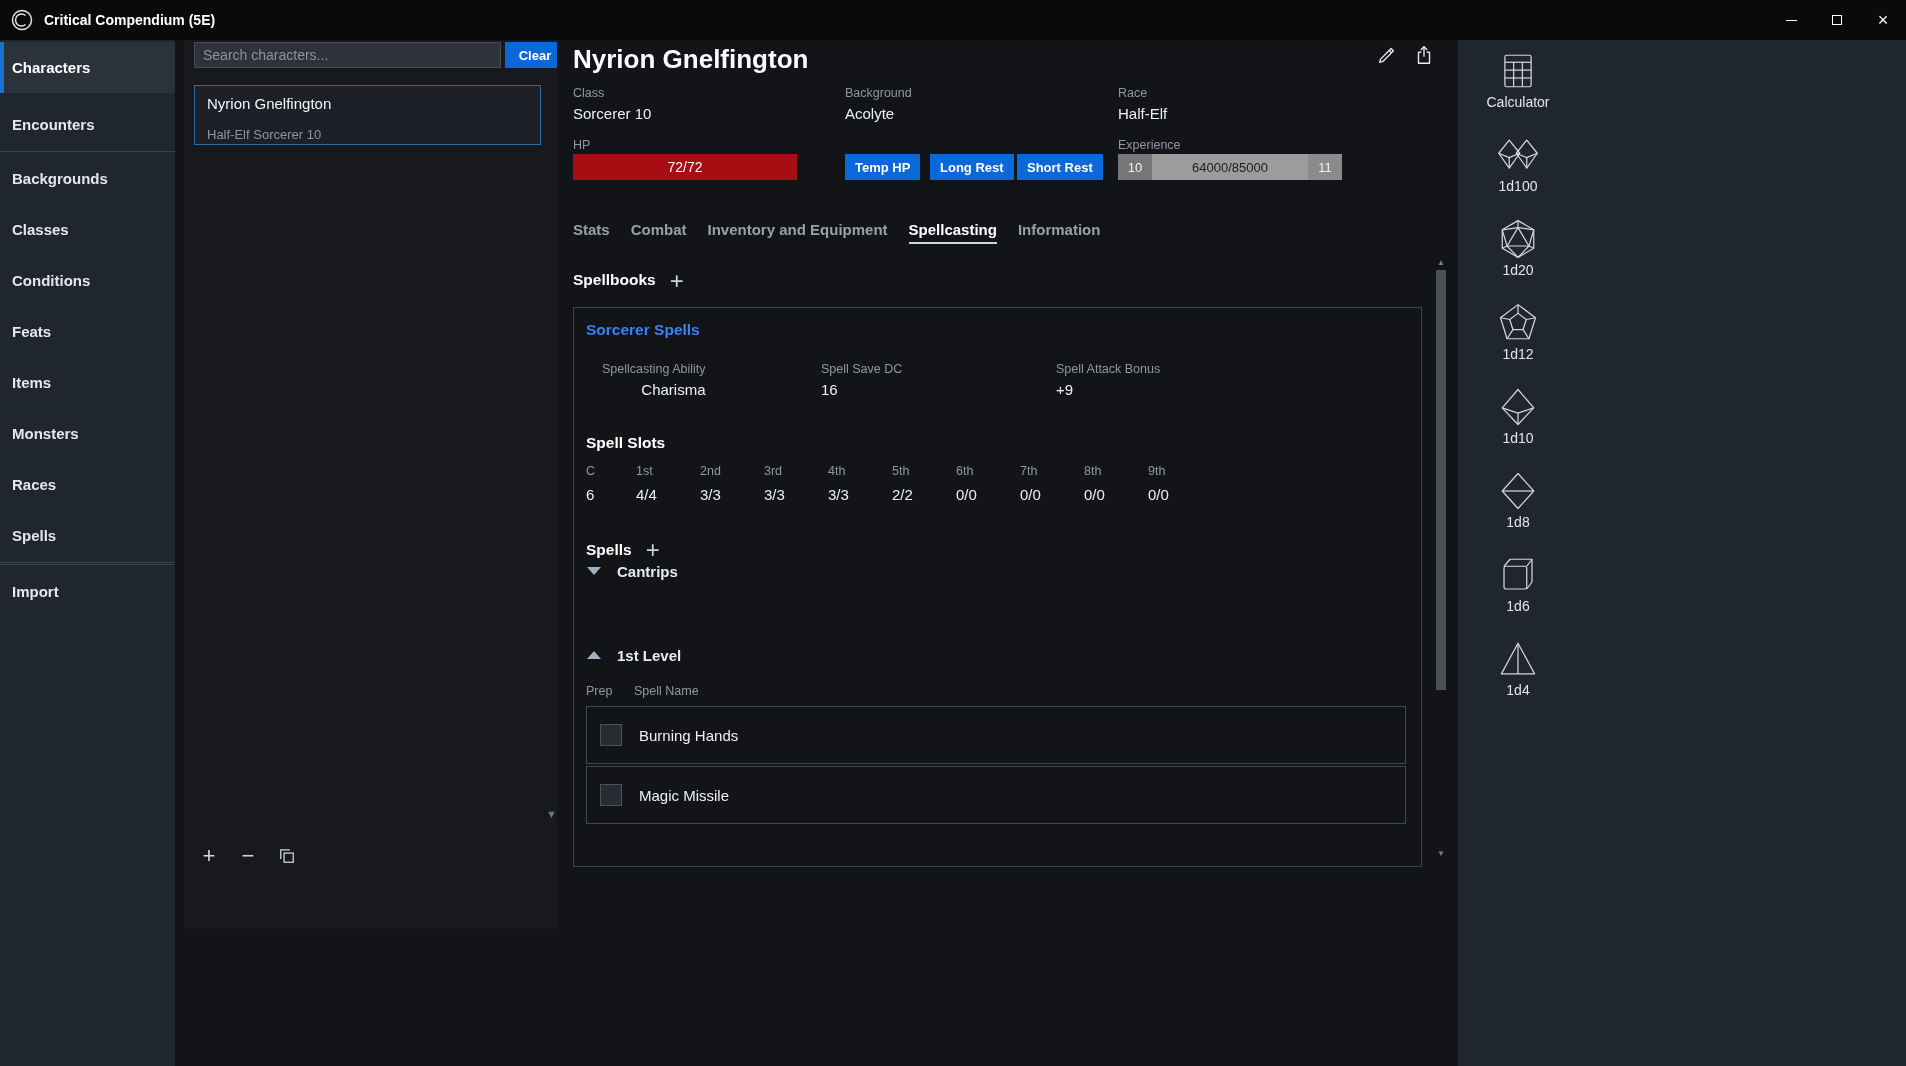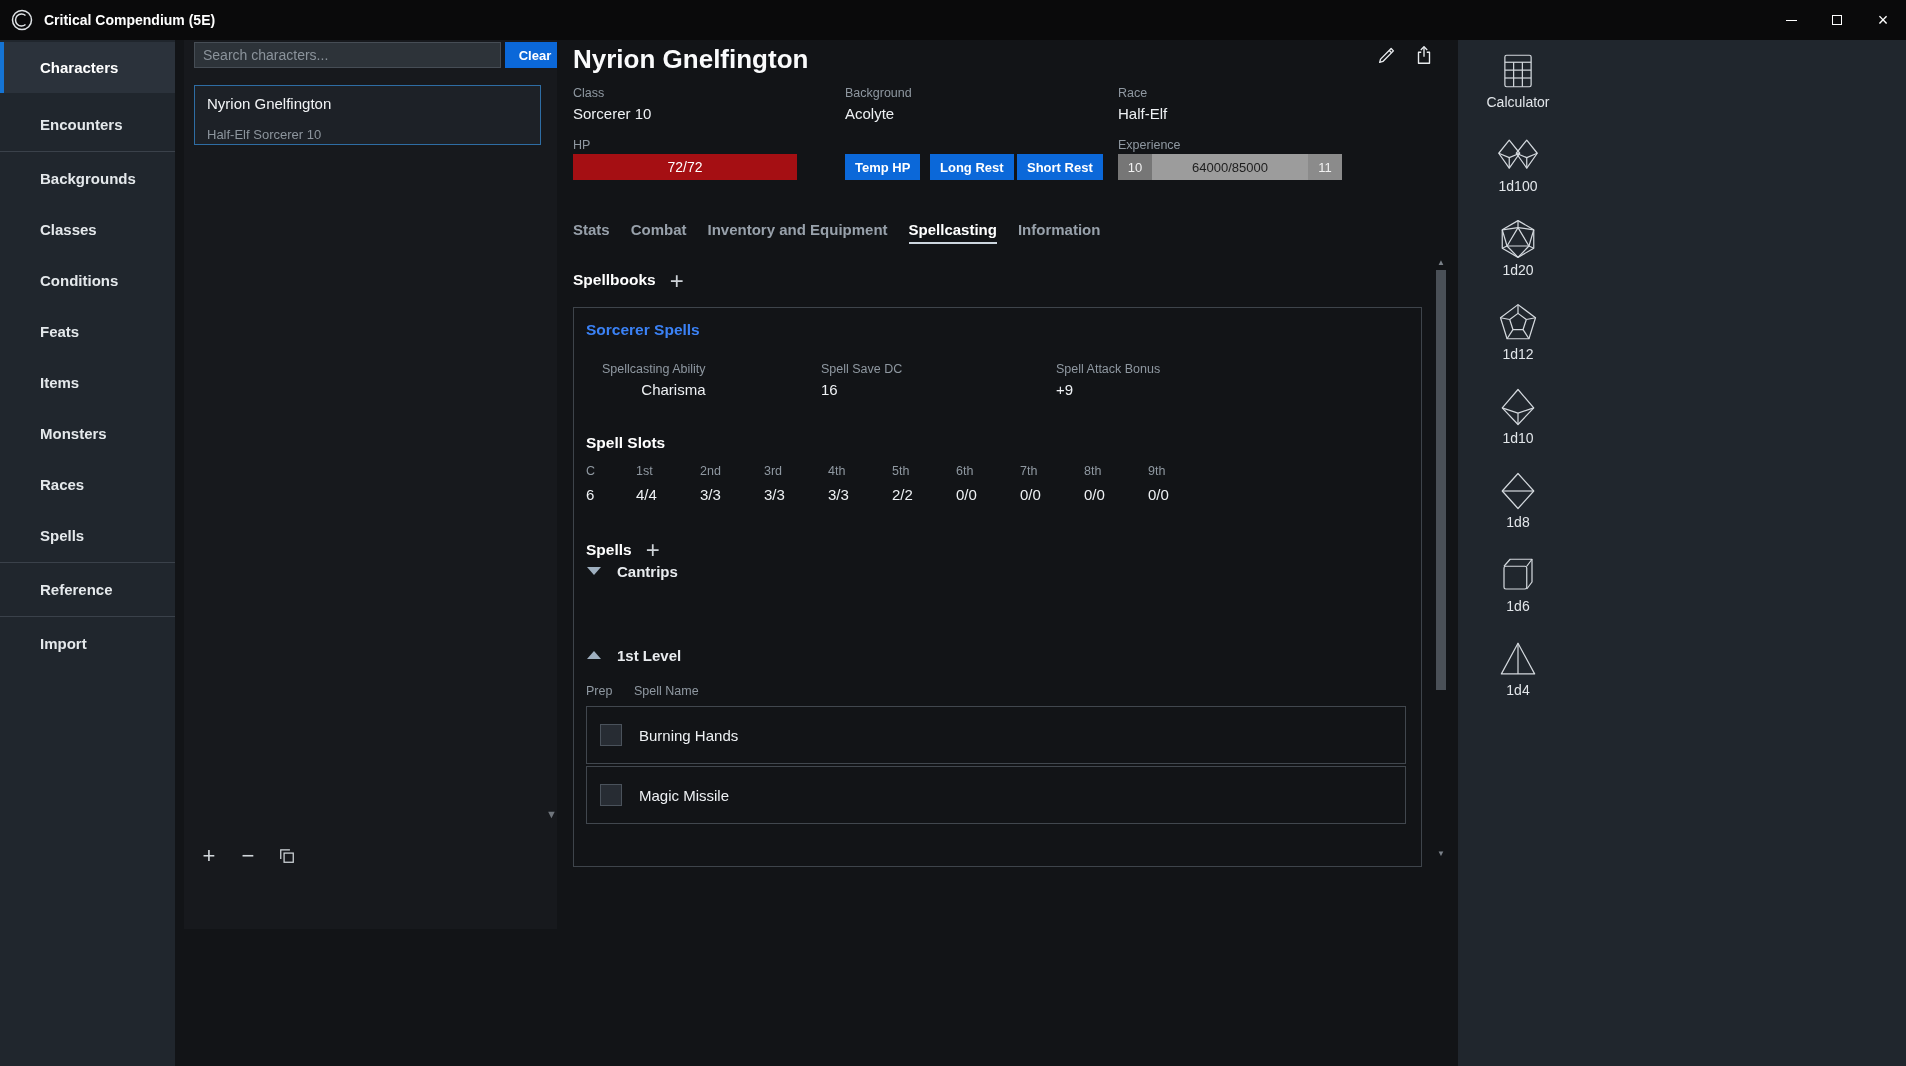--- a/index.html
+++ b/index.html
@@ -13,21 +13,21 @@
   .logo { margin-left:10px; width:24px; height:24px; flex:0 0 auto; }
   .app-title { margin-left:10px; color:#ffffff; font-size:14px; font-weight:700; }
   .win-controls { margin-left:auto; display:flex; height:40px; }
   .win-btn { width:46px; height:40px; display:flex; align-items:center; justify-content:center; color:#fff; }
   .min-glyph { width:11px; height:0; border-top:1px solid #fff; display:block; }
   .max-glyph { width:10px; height:10px; border:1px solid #fff; display:block; }
   .close-glyph { font-size:18px; line-height:1; }
 
   
   .sidebar { position:absolute; left:0; top:40px; width:175px; height:1026px; background:#20262d; padding-top:2px; }
-  .nav-item { position:relative; height:51px; display:flex; align-items:center; padding-left:40px;
+  .nav-item { position:relative; height:51px; display:flex; align-items:center; padding-left:12px;
               color:#e4e8eb; font-size:15px; font-weight:700; cursor:default; }
   .nav-item.active { background:#2b323b; color:#ffffff; margin-bottom:6px; }
   .nav-item.active::before { content:""; position:absolute; left:0; top:0; bottom:0; width:4px; background:#1574d4; }
   .nav-sep { border:none; border-top:1px solid #3a414a; margin:1px 0; }
 
   
   .char-list { position:absolute; left:184px; top:40px; width:382px; height:889px; background:#17191d; }
   .search-row { position:absolute; left:10px; top:2px; display:flex; }
   .search-input { width:307px; height:26px; background:#2d3339; border:1px solid #464d55;
                   color:#dbe0e4; font-size:14px; padding:0 8px; outline:none;
@@ -178,23 +178,20 @@
     <div class="nav-item">
         <span>Monsters</span>
       </div>
     <div class="nav-item">
         <span>Races</span>
       </div>
     <div class="nav-item">
         <span>Spells</span>
       </div>
     <hr class="nav-sep">
-    <div class="nav-item">
-        <span>Reference</span>
-      </div>
     <hr class="nav-sep">
     <div class="nav-item">
         <span>Import</span>
       </div>
   </nav>
 
   <section class="char-list">
     <div class="search-row">
       <input class="search-input" type="text" placeholder="Search characters..." style="">
       <button class="clear-btn">Clear</button>

